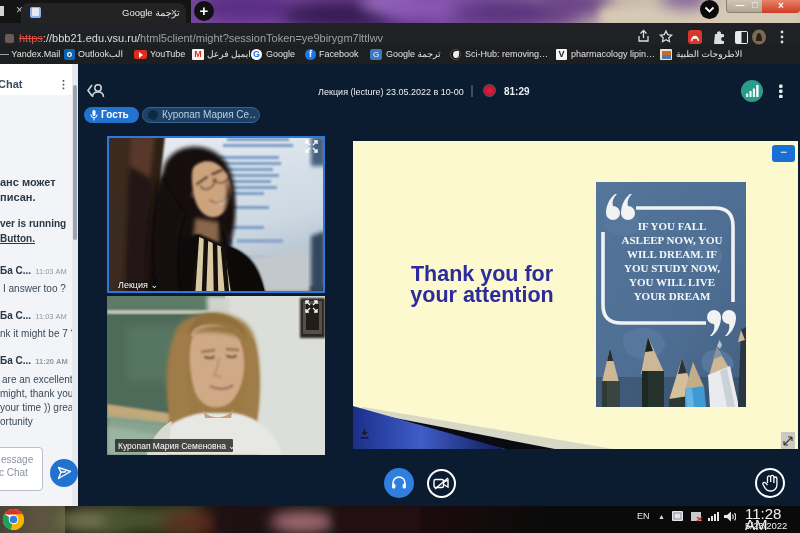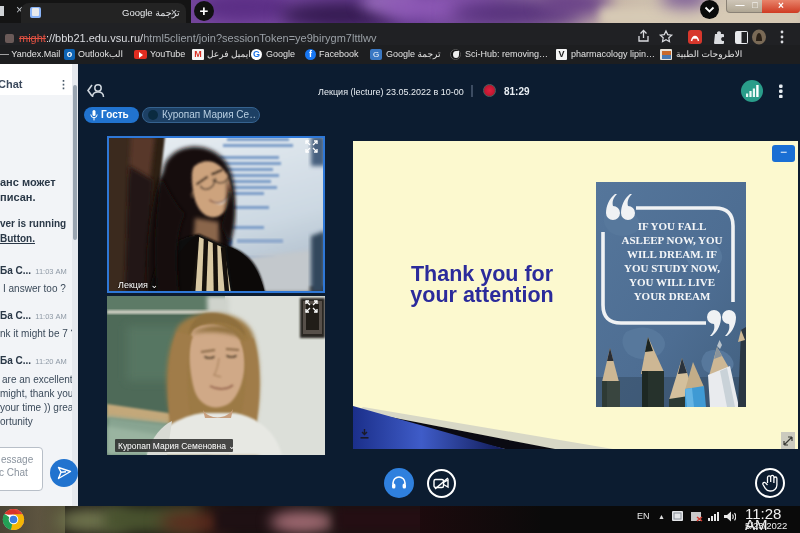--- a/index.html
+++ b/index.html
@@ -36,21 +36,21 @@
   </svg>
 
 <div class="abs" style="left:726px;top:0;width:74px;height:13px;background:linear-gradient(#cfc6b8,#b0a794);border:1px solid #8a8276;border-top:none;border-radius:0 0 4px 4px;box-sizing:border-box"></div>
 <div class="abs" style="left:762px;top:0;width:38px;height:13px;background:linear-gradient(#e8836a,#cf3b23);border-radius:0 0 4px 0"></div>
 <div class="abs" style="left:733px;top:1px;width:14px;height:10px;color:#fff;font-size:9px;line-height:9px;text-align:center;font-weight:bold">—</div>
 <div class="abs" style="left:749px;top:0px;width:12px;height:11px;color:#fff;font-size:9px;line-height:11px;text-align:center">□</div>
 <div class="abs" style="left:774px;top:0px;width:14px;height:12px;color:#fff;font-size:10px;line-height:12px;text-align:center;font-weight:bold">×</div>
 
 <div class="abs" style="left:0;top:23px;width:800px;height:22px;background:#202124"></div>
 <div class="abs" style="left:5px;top:34px;width:9px;height:9px;background:#6a5a58;border-radius:2px"></div>
-<div class="abs" style="left:19px;top:32px;height:13px;font-size:11px;line-height:13px;white-space:nowrap"><span style="color:#e25142;text-decoration:line-through">might</span><span style="color:#dadce0">://bbb21.edu.vsu.ru/</span><span style="color:#9aa0a6">html5client/join?sessionToken=ye9birygm7lttlwv</span></div>
+<div class="abs" style="left:19px;top:32px;height:13px;font-size:11px;line-height:13px;white-space:nowrap"><span style="color:#e25142;text-decoration:line-through">https</span><span style="color:#dadce0">://bbb21.edu.vsu.ru/</span><span style="color:#9aa0a6">html5client/might?sessionToken=ye9birygm7lttlwv</span></div>
 
 <svg class="abs" style="left:636px;top:29px" width="160" height="16" viewBox="0 0 160 16">
   <g fill="none" stroke="#dadce0" stroke-width="1.3">
     <path d="M3 7 v5 h9 v-5"></path>
       <path d="M7.5 9 V2"></path>
       <path d="M4.5 4.5 L7.5 1.5 L10.5 4.5"></path>
   </g>
   <path d="M30 2 l1.7 3.6 4 .5 -2.9 2.7 .7 3.9 -3.5 -1.9 -3.5 1.9 .7 -3.9 -2.9 -2.7 4 -.5z" fill="none" stroke="#dadce0" stroke-width="1.2"></path>
   <rect x="52" y="1" width="14" height="14" rx="3" fill="#d7372c"></rect>
   <path d="M55.5 12 C57 6,61 6,62.5 12 M56.8 9 h4.4" stroke="#fff" stroke-width="1.4" fill="none"></path>
@@ -103,21 +103,21 @@
 <div class="abs" style="left:58px;top:77px;width:8px;height:14px;color:#4a5a6a;font-size:11px;font-weight:bold;line-height:14px">⋮</div>
 <div class="abs" style="left:72px;top:64px;width:6px;height:442px;background:#e6e9ee"></div>
 <div class="abs" style="left:73px;top:85px;width:4px;height:155px;background:#9aa5b1;border-radius:2px"></div>
 <div class="abs" style="left:0;top:99px;width:72px;height:407px;overflow:hidden;color:#2a3847">
   <div class="abs" style="left:0px;top:76px;font-size:11px;font-weight:bold;line-height:15px;white-space:nowrap">анс может<br>писан.</div>
   <div class="abs" style="left:0px;top:117px;font-size:10px;font-weight:bold;line-height:15px;white-space:nowrap">ver is running<br><span style="text-decoration:underline">Button.</span></div>
   <div class="abs" style="left:0px;top:166px;font-size:10px;font-weight:bold;white-space:nowrap">Ба С...<span style="font-weight:normal;font-size:7.5px;color:#8e99a5"> &nbsp;11:03 AM</span></div>
   <div class="abs" style="left:3px;top:184px;font-size:10px;color:#3b4a5a;white-space:nowrap">I answer too ?</div>
   <div class="abs" style="left:0px;top:211px;font-size:10px;font-weight:bold;white-space:nowrap">Ба С...<span style="font-weight:normal;font-size:7.5px;color:#8e99a5"> &nbsp;11:03 AM</span></div>
   <div class="abs" style="left:0px;top:229px;font-size:10px;color:#3b4a5a;white-space:nowrap">nk it might be 7 ?</div>
-  <div class="abs" style="left:0px;top:256px;font-size:10px;font-weight:bold;white-space:nowrap">Ба С...<span style="font-weight:normal;font-size:7.5px;color:#8e99a5"> &nbsp;11:20 AM</span></div>
+  <div class="abs" style="left:0px;top:256px;font-size:10px;font-weight:bold;white-space:nowrap">Ба С...<span style="font-weight:bold;font-size:7.5px;color:#8e99a5"> &nbsp;11:20 AM</span></div>
   <div class="abs" style="left:2px;top:274px;font-size:10px;color:#3b4a5a;line-height:14px;white-space:nowrap">are an excellent<br><span style="margin-left:-2px">might, thank you</span><br><span style="margin-left:-2px">your time )) great</span><br><span style="margin-left:-2px">ortunity</span></div>
 </div>
 <div class="abs" style="left:-8px;top:447px;width:51px;height:44px;background:#fff;border:1.5px solid #b8bfc8;border-radius:4px;box-sizing:border-box"></div>
 <div class="abs" style="left:1px;top:453px;font-size:10px;color:#8a939e;line-height:13px;white-space:nowrap">essage<br><span style="margin-left:-2px">c Chat</span></div>
 <div class="abs" style="left:50px;top:459px;width:28px;height:28px;background:#2173cf;border-radius:50%"></div>
 <svg class="abs" style="left:57px;top:466px" width="15" height="14" viewBox="0 0 15 14">
     <path d="M1.5 12.5 L13.5 5.5 L1.5 1.5 L4 6.2 L1.5 12.5z M4 6.2 L9 5.8" fill="none" stroke="#fff" stroke-width="1.4" stroke-linejoin="round"></path>
   </svg>
 
 <svg class="abs" style="left:86px;top:82px" width="20" height="17" viewBox="0 0 20 17">

